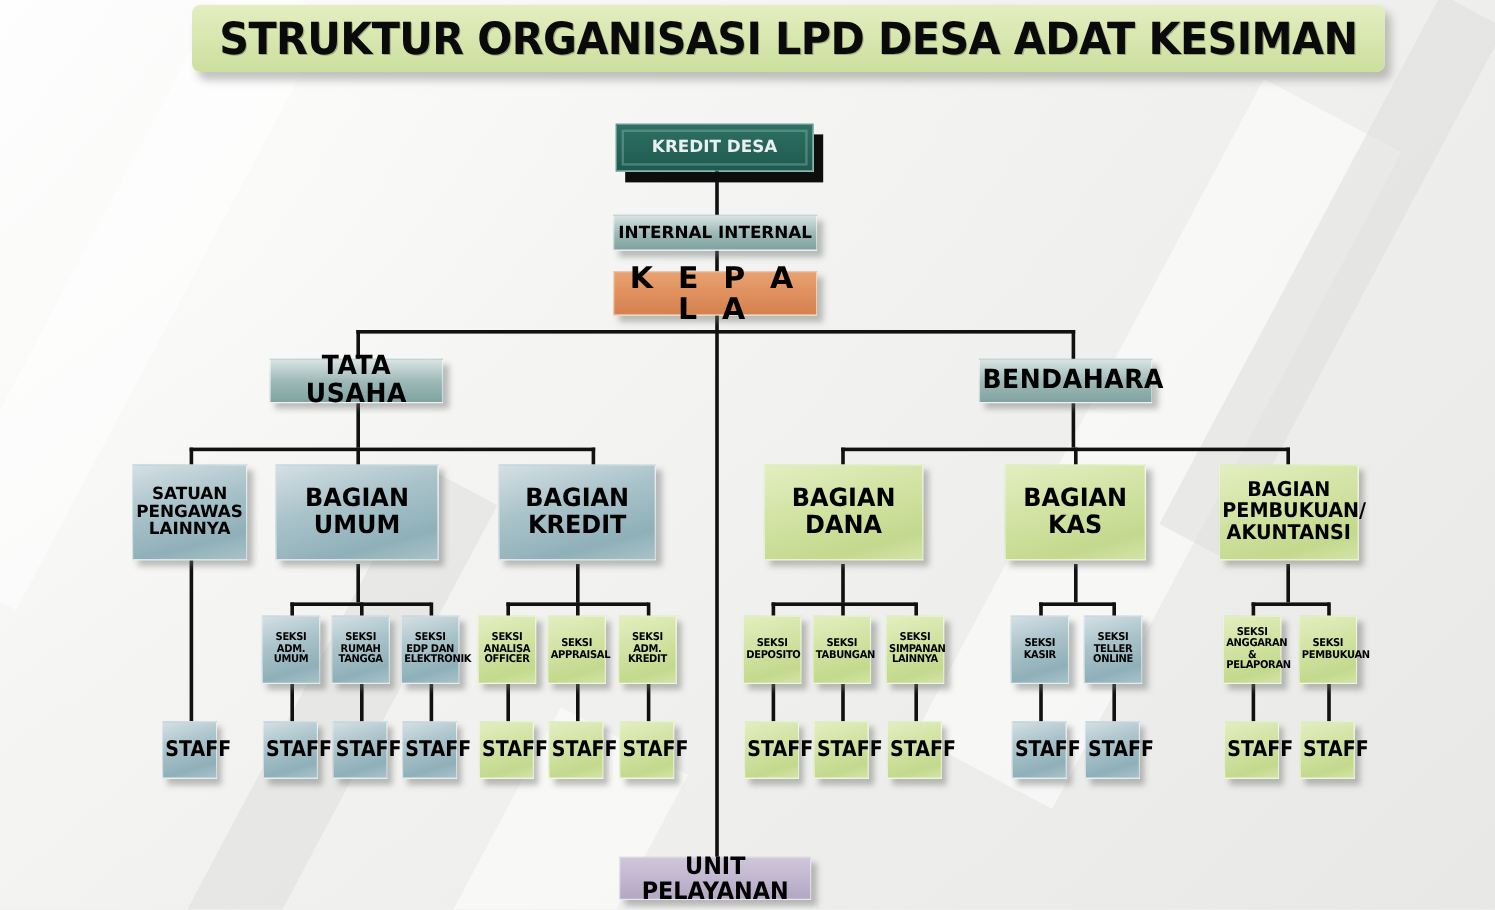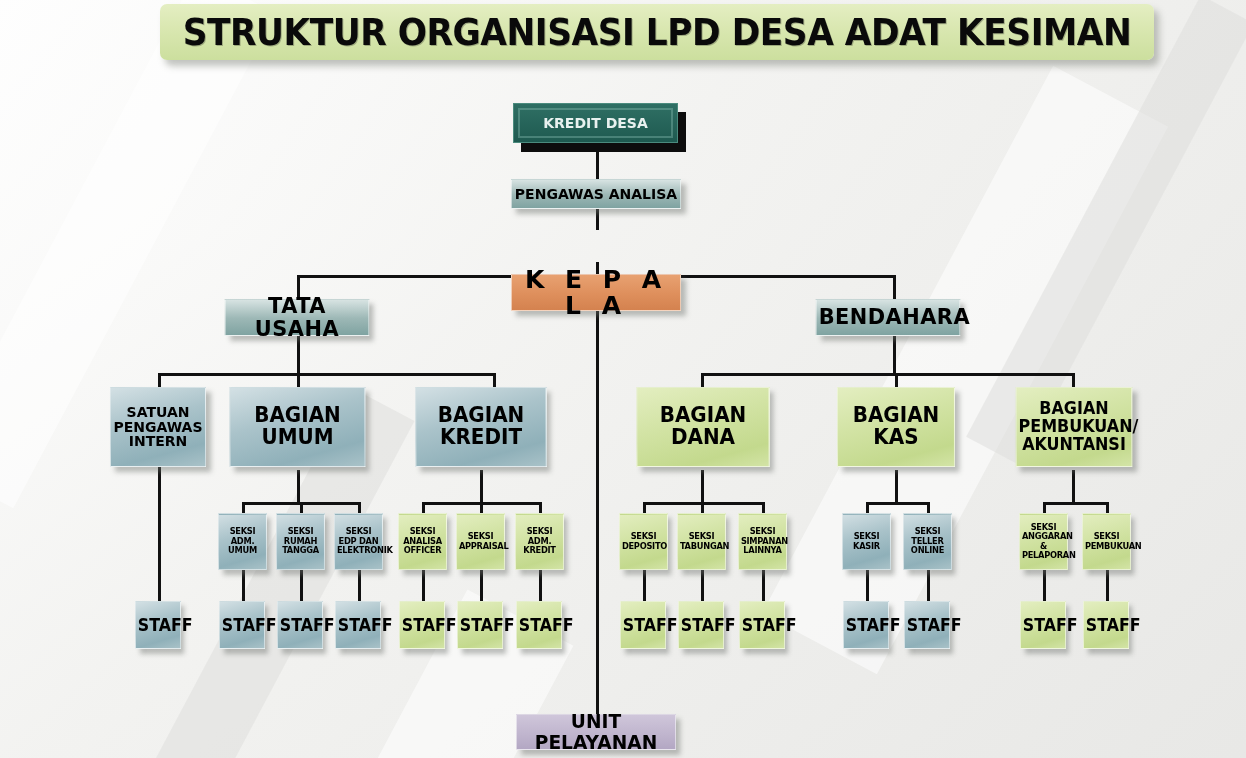--- a/index.html
+++ b/index.html
@@ -101,21 +101,20 @@
     background: linear-gradient(180deg, #d7e3e2 0%, #9db8b6 52%, #7fa3a1 100%);
   }
   .c-blue {
     background: linear-gradient(165deg, #d3e0e4 0%, #aac3ca 40%, #8fb0b9 78%, #a9c2c8 100%);
   }
   .c-green {
     background: linear-gradient(165deg, #e3eec0 0%, #d2e3a4 42%, #c3d98d 80%, #d3e4a6 100%);
   }
   .c-orange {
     background: linear-gradient(180deg, #e8a171 0%, #de8f5c 55%, #d4824f 100%);
-    margin-top: 48px;
   }
   .c-lavender {
     background: linear-gradient(180deg, #cfc6da 0%, #bfb4cd 60%, #b3a7c3 100%);
   }
 
   
   .t-xs   { font-size: 9px;  letter-spacing: -0.3px; transform: scaleX(0.92); }
   .t-sm   { font-size: 14px; }
   .t-md   { font-size: 17px; transform: scaleX(0.94); }
   .t-lg   { font-size: 21px; transform: scaleX(0.95); }
@@ -208,37 +207,37 @@
     <div class="line vline" style="left:1043px; top:502px; height:12px;"></div>
     <div class="line vline" style="left:1106px; top:502px; height:12px;"></div>
     <div class="line vline" style="left:1043px; top:570px; height:32px;"></div>
     <div class="line vline" style="left:1106px; top:570px; height:32px;"></div>
 
     <div class="node c-teal-dark t-sm" style="left:513px; top:103px; width:165px; height:40px; color:#e8f1ef;">
       <span>KREDIT DESA</span>
     </div>
 
     <div class="node c-teal-light t-sm" style="left:511px; top:179px; width:170px; height:30px;">
-      <span>PENGAWAS ANALISA</span>
+      <span>INTERNAL INTERNAL</span>
     </div>
 
     <div class="node c-orange t-kep" style="left:511px; top:226px; width:170px; height:37px;">
       <span>K E P A L A</span>
     </div>
 
     <div class="node c-teal-light t-xl" style="left:221px; top:299px; width:152px; height:37px;">
       <span>TATA USAHA</span>
     </div>
 
     <div class="node c-teal-light t-xl" style="left:812px; top:299px; width:152px; height:37px;">
       <span>BENDAHARA</span>
     </div>
 
     <div class="node c-blue t-sm" style="left:110px; top:387px; width:96px; height:80px;">
-      <span>SATUAN PENGAWAS INTERN</span>
+      <span>SATUAN PENGAWAS LAINNYA</span>
     </div>
 
     <div class="node c-blue t-lg" style="left:226px; top:387px; width:143px; height:80px;">
       <span>BAGIAN UMUM</span>
     </div>
 
     <div class="node c-blue t-lg" style="left:412px; top:387px; width:138px; height:80px;">
       <span>BAGIAN KREDIT</span>
     </div>
 

